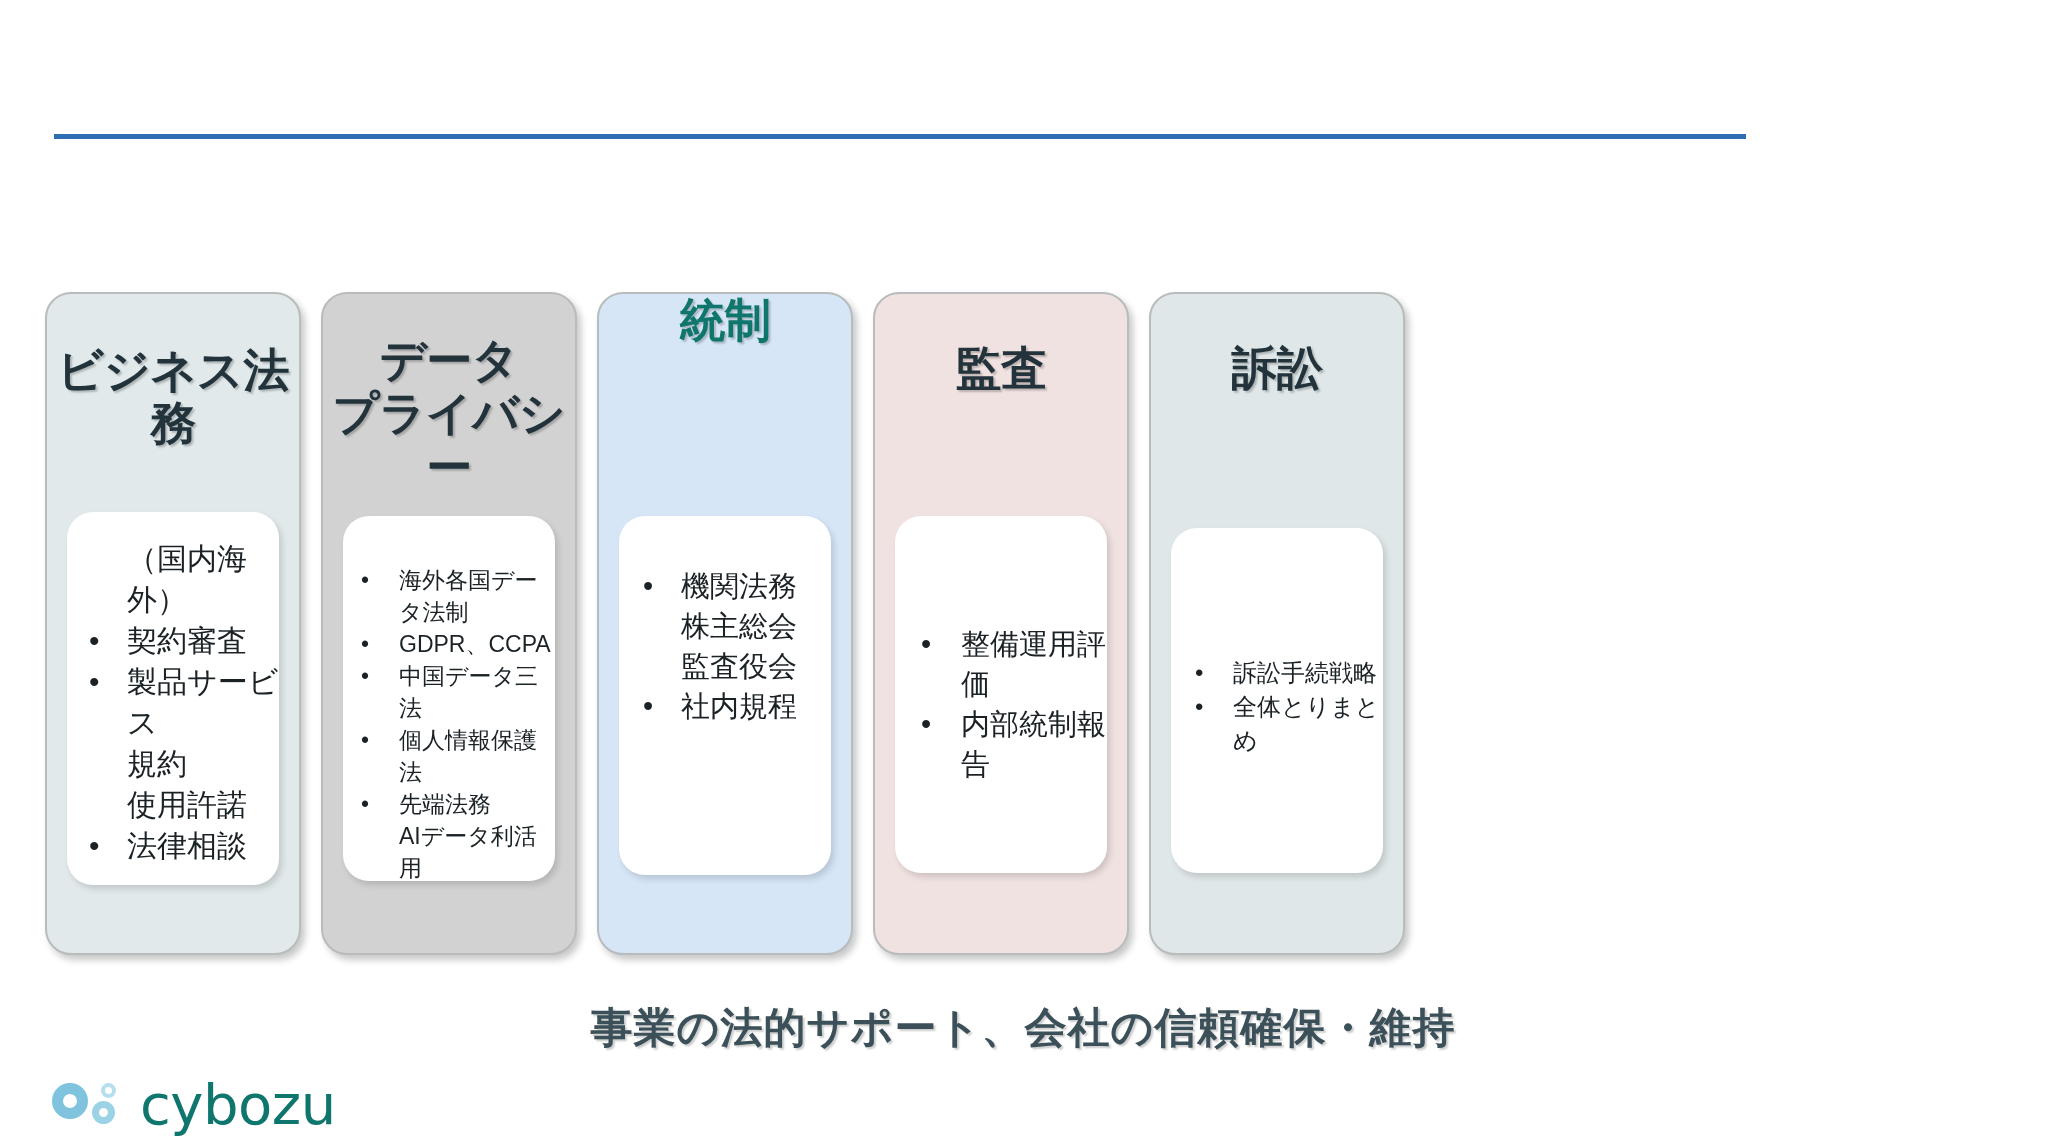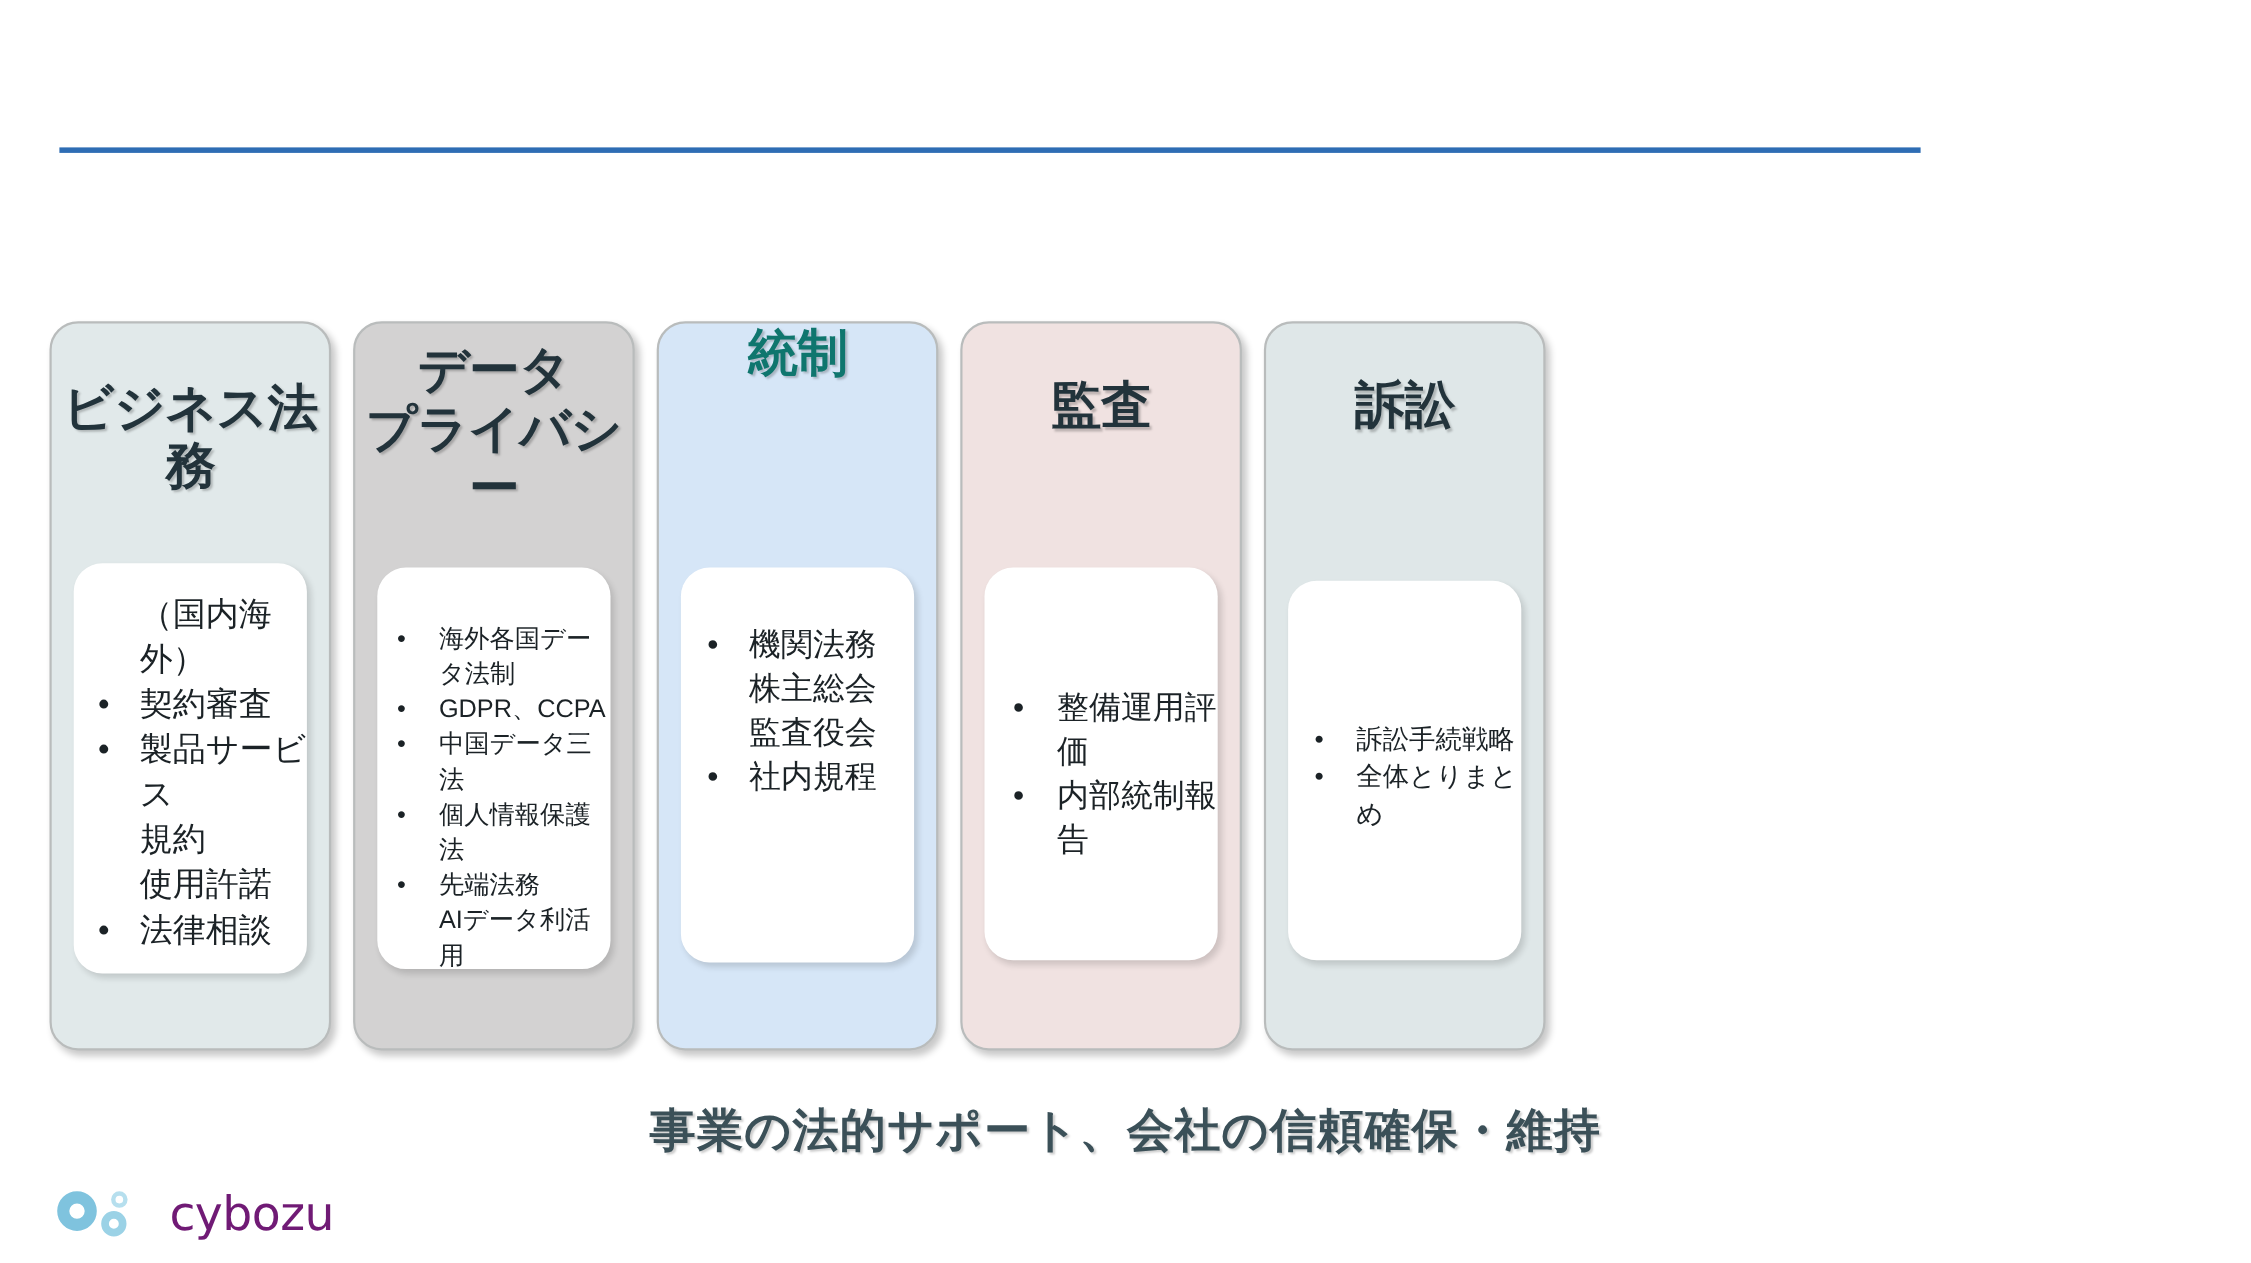--- a/index.html
+++ b/index.html
@@ -132,41 +132,41 @@
     border: 7px solid #9bd2e6;
     box-sizing: border-box;
   }
   .ring-sm {
     position: absolute; left: 49px; top: 2px;
     width: 15px; height: 15px; border-radius: 50%;
     border: 4px solid #b6dfee;
     box-sizing: border-box;
   }
   .logo-text {
-    font-size: 43px;
-    color: #701a75;
+    font-size: 56px;
+    color: #0f766e;
     letter-spacing: -0.5px;
-    margin-left: 16px;
+    margin-left: 2px;
     font-family: "DejaVu Sans", sans-serif;
   }
 </style>
 <style>[data-name="card-item-list-business-legal"] li.bullet::before{left:22px;}</style><style>[data-name="card-item-list-data-privacy"] li.bullet::before{left:18px;}</style><style>[data-name="card-item-list-governance"] li.bullet::before{left:24px;}</style><style>[data-name="card-item-list-audit"] li.bullet::before{left:26px;}</style><style>[data-name="card-item-list-litigation"] li.bullet::before{left:24px;}</style></head>
 <body>
 
 <div class="header-rule" data-name="header-divider"></div>
 
 <div class="card-row" data-name="category-card-row" id="card-row">
     <div class="card" data-name="category-card-business-legal" style="background: rgb(225, 233, 234);">
       <div class="card-title" data-name="card-title-business-legal" style="margin-top: 50px; color: rgb(34, 51, 59);">ビジネス法務</div>
       <div class="card-panel" data-name="card-panel-business-legal" style="top: 218px; bottom: 68px;">
         <div class="panel-body" data-name="card-item-list-business-legal" style="top: 26px; font-size: 30px; line-height: 41px;"><ul class="bullets"><li class="plain" data-name="list-item" style="padding-left: 60px;">（国内海外）</li><li class="bullet" data-name="list-item" style="padding-left: 60px; --bx: 22px; position: relative; background: none;">契約審査</li><li class="bullet" data-name="list-item" style="padding-left: 60px; --bx: 22px; position: relative; background: none;">製品サービス</li><li class="plain" data-name="list-item" style="padding-left: 60px;">規約</li><li class="plain" data-name="list-item" style="padding-left: 60px;">使用許諾</li><li class="bullet" data-name="list-item" style="padding-left: 60px; --bx: 22px; position: relative; background: none;">法律相談</li></ul></div>
       </div>
     </div>
     <div class="card" data-name="category-card-data-privacy" style="background: rgb(211, 210, 210);">
-      <div class="card-title" data-name="card-title-data-privacy" style="margin-top: 16px; color: rgb(34, 51, 59);">データ
+      <div class="card-title" data-name="card-title-data-privacy" style="margin-top: 40px; color: rgb(34, 51, 59);">データ
 プライバシー</div>
       <div class="card-panel" data-name="card-panel-data-privacy" style="top: 222px; bottom: 72px;">
         <div class="panel-body" data-name="card-item-list-data-privacy" style="top: 48px; font-size: 23px; line-height: 32px;"><ul class="bullets"><li class="bullet" data-name="list-item" style="padding-left: 56px; --bx: 18px; position: relative; background: none;">海外各国データ法制</li><li class="bullet" data-name="list-item" style="padding-left: 56px; --bx: 18px; position: relative; background: none;">GDPR、CCPA</li><li class="bullet" data-name="list-item" style="padding-left: 56px; --bx: 18px; position: relative; background: none;">中国データ三法</li><li class="bullet" data-name="list-item" style="padding-left: 56px; --bx: 18px; position: relative; background: none;">個人情報保護法</li><li class="bullet" data-name="list-item" style="padding-left: 56px; --bx: 18px; position: relative; background: none;">先端法務</li><li class="plain" data-name="list-item" style="padding-left: 56px;">AIデータ利活用</li></ul></div>
       </div>
     </div>
     <div class="card" data-name="category-card-governance" style="background: rgb(214, 230, 247);">
       <div class="card-title" data-name="card-title-governance" style="color: #0f766e;">統制</div>
       <div class="card-panel" data-name="card-panel-governance" style="top: 222px; bottom: 78px;">
         <div class="panel-body" data-name="card-item-list-governance" style="top: 50px; font-size: 29px; line-height: 40px;"><ul class="bullets"><li class="bullet" data-name="list-item" style="padding-left: 62px; --bx: 24px; position: relative; background: none;">機関法務</li><li class="plain" data-name="list-item" style="padding-left: 62px;">株主総会</li><li class="plain" data-name="list-item" style="padding-left: 62px;">監査役会</li><li class="bullet" data-name="list-item" style="padding-left: 62px; --bx: 24px; position: relative; background: none;">社内規程</li></ul></div>
       </div>

